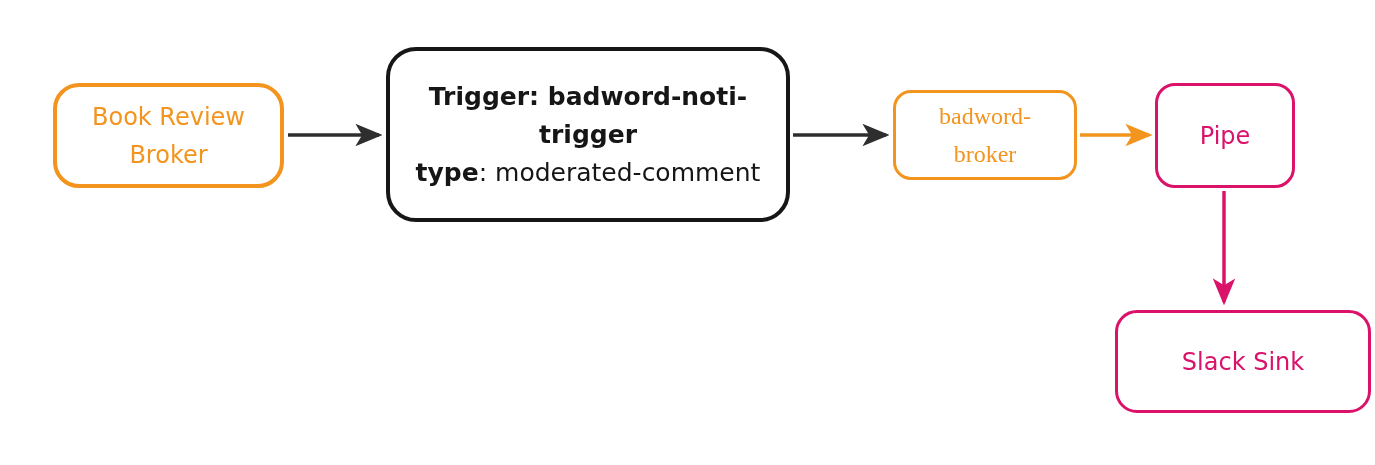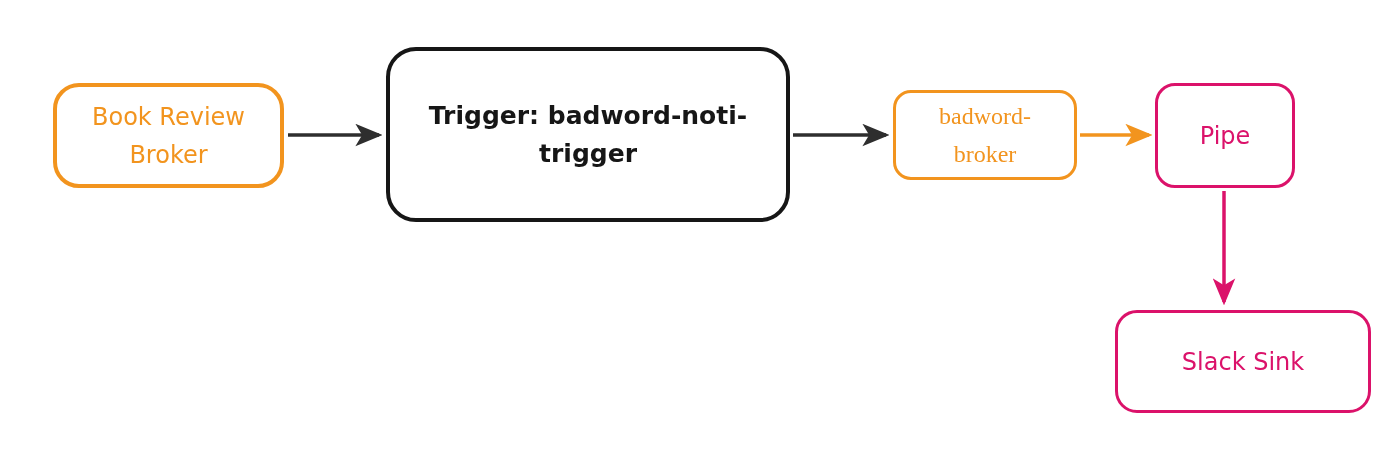--- a/index.html
+++ b/index.html
@@ -107,20 +107,23 @@
   </svg>
 
   <div class="node node-orange" id="node-book-review-broker">
     <span>Book Review Broker</span>
   </div>
 
   <div class="node node-black" id="node-trigger">
     <div class="tline">
       <b>Trigger: badword-noti-trigger</b><span></span>
     </div>
+    <div class="tline">
+      <b>type</b><span>: moderated-comment</span>
+    </div>
   </div>
 
   <div class="node node-orange" id="node-badword-broker">
     <span>badword-broker</span>
   </div>
 
   <div class="node node-pink" id="node-pipe">
     <span>Pipe</span>
   </div>
 

